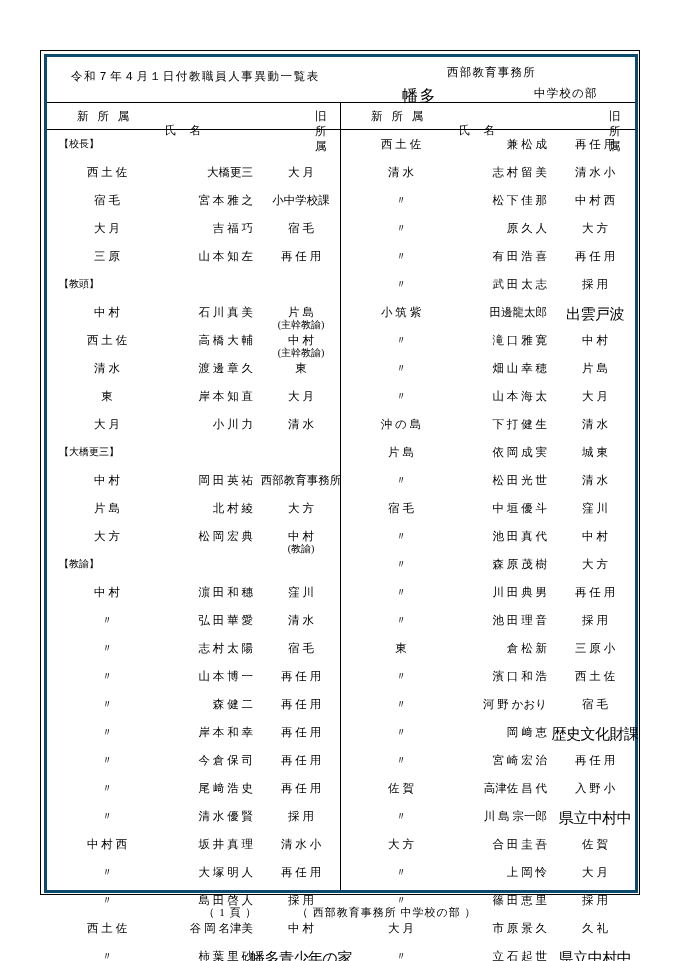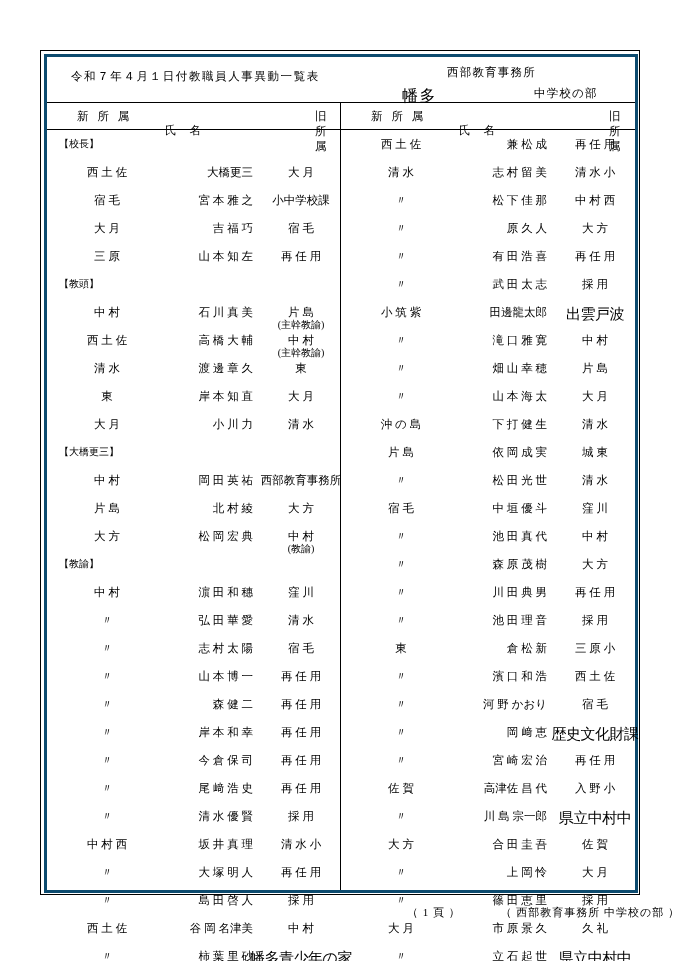--- a/index.html
+++ b/index.html
@@ -176,21 +176,21 @@
   }
   .wide .c-old {
     letter-spacing: -0.5px;
     font-size: 15px;
   }
   .footer {
     position: absolute;
     left: 0;
     top: 905px;
     width: 680px;
-    text-align: right;
+    text-align: center;
     font-size: 11px;
     letter-spacing: 1px;
   }
   .footer .pg { margin-right: 36px; }
 </style>
 </head>
 <body>
 
 <div class="page">
 

